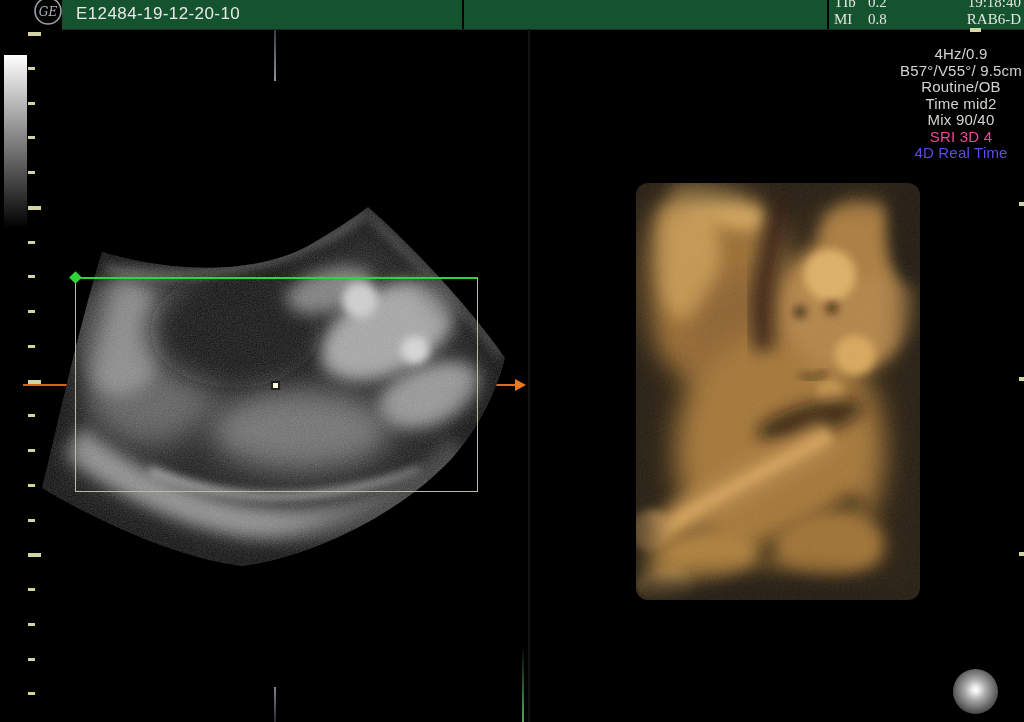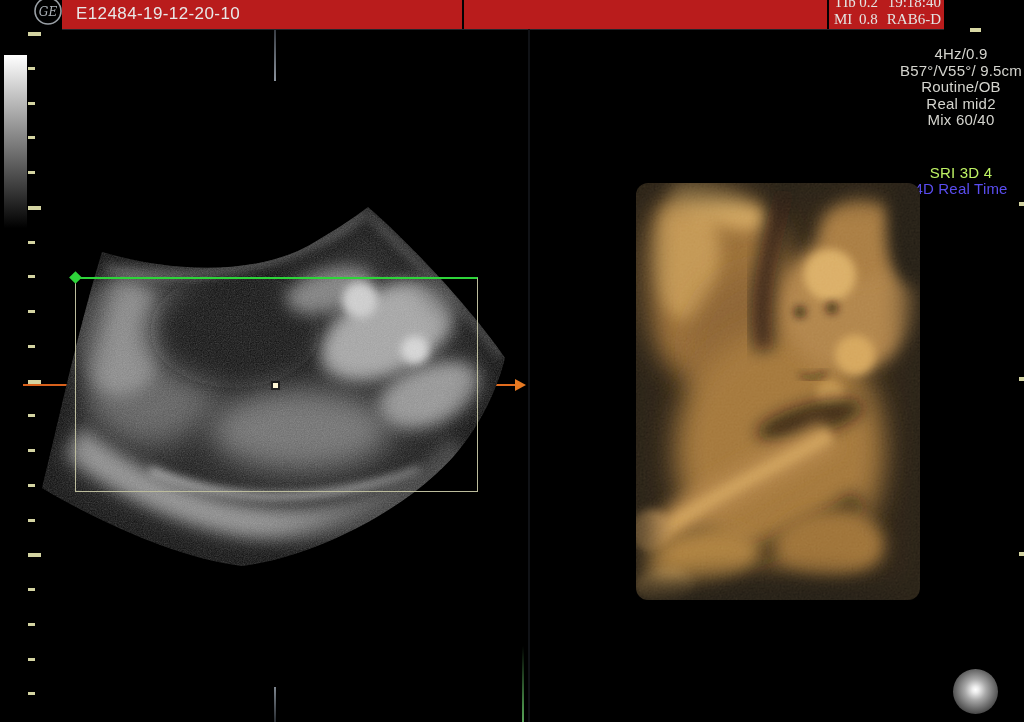--- a/index.html
+++ b/index.html
@@ -2,40 +2,40 @@
 <html><head>
 <meta charset="utf-8">
 <style>
   html,body{margin:0;padding:0;background:#000;}
   .screen{
     position:relative;width:1024px;height:722px;background:#000;overflow:hidden;
     font-family:"Liberation Sans","DejaVu Sans",sans-serif;
   }
   
   .header-bar{
-    position:absolute;left:62px;top:0;width:882px;height:29px;
-    background:#b91c1c;border-bottom:1px solid #23262c;
+    position:absolute;left:62px;top:0;width:962px;height:29px;
+    background:#14532d;border-bottom:1px solid #23262c;
   }
   .header-divider{position:absolute;top:0;bottom:0;width:2px;background:#020203;}
   .hd1{left:400px;} .hd2{left:765px;}
   .patient-id{
     position:absolute;left:14px;top:4px;font-size:17px;color:#e8e8e8;letter-spacing:.4px;
   }
   .indices-cell{position:absolute;left:767px;right:0;top:0;bottom:0;overflow:hidden;font-family:Liberation Serif, serif;}
   .idx-row{position:absolute;left:5px;right:3px;display:flex;align-items:flex-start;
     font-size:15px;color:#e4e4e2;white-space:nowrap;}
   .idx-row.r1{top:-6px;} .idx-row.r2{top:11px;}
   .idx-label{width:34px;} .idx-val{width:38px;}
   .idx-spacer{flex:1;}
   
   .settings-column{
     position:absolute;right:2px;top:46px;text-align:center;font-size:15px;
     line-height:16.5px;color:#d4d4ce;letter-spacing:.2px;white-space:nowrap;
   }
-  .mode-line-1{color:#bef264;margin-top:36px;}
+  .mode-line-1{color:#ec4899;}
   .mode-line-2{color:#5a4df0;}
   .marker-dash{position:absolute;left:970px;top:28px;width:11px;height:4px;background:#d8d8a4;}
   
   .gray-bar{
     position:absolute;left:4px;top:55px;width:23px;height:173px;
     background:linear-gradient(#ffffff,#000000);
   }
   .ruler{position:absolute;inset:0;pointer-events:none;}
   .tick{position:absolute;left:28px;height:3px;width:7px;background:#d4d4a2;}
   .tick.major{width:13px;height:4px;}
@@ -101,22 +101,22 @@
         <span class="idx-spacer"></span>
         <span>RAB6-D</span>
       </div>
     </div>
   </div>
 
   <div class="settings-column">
     <div>4Hz/0.9</div>
     <div>B57°/V55°/ 9.5cm</div>
     <div>Routine/OB</div>
-    <div>Real mid2</div>
-    <div>Mix 60/40</div>
+    <div>Time mid2</div>
+    <div>Mix 90/40</div>
     <div class="mode-line-1">SRI 3D 4</div>
     <div class="mode-line-2">4D Real Time</div>
   </div>
   <div class="marker-dash"></div>
 
   <div class="gray-bar"></div>
   <div class="ruler" id="left-ruler">
       <div class="tick major" style="top: 32px;"></div>
       <div class="tick" style="top: 67px;"></div>
       <div class="tick" style="top: 102px;"></div>

